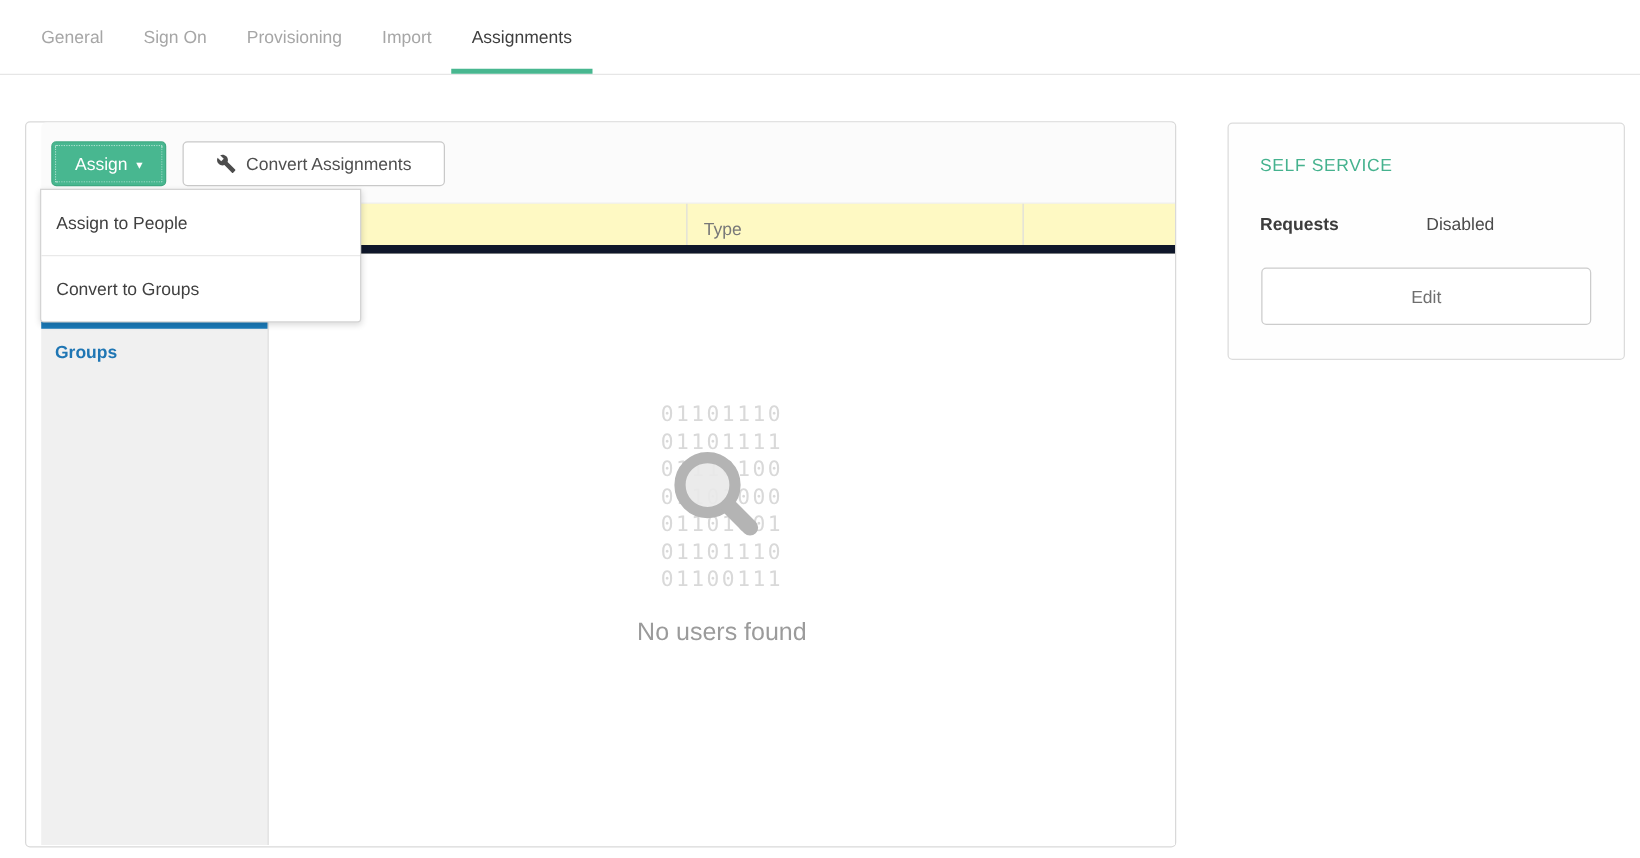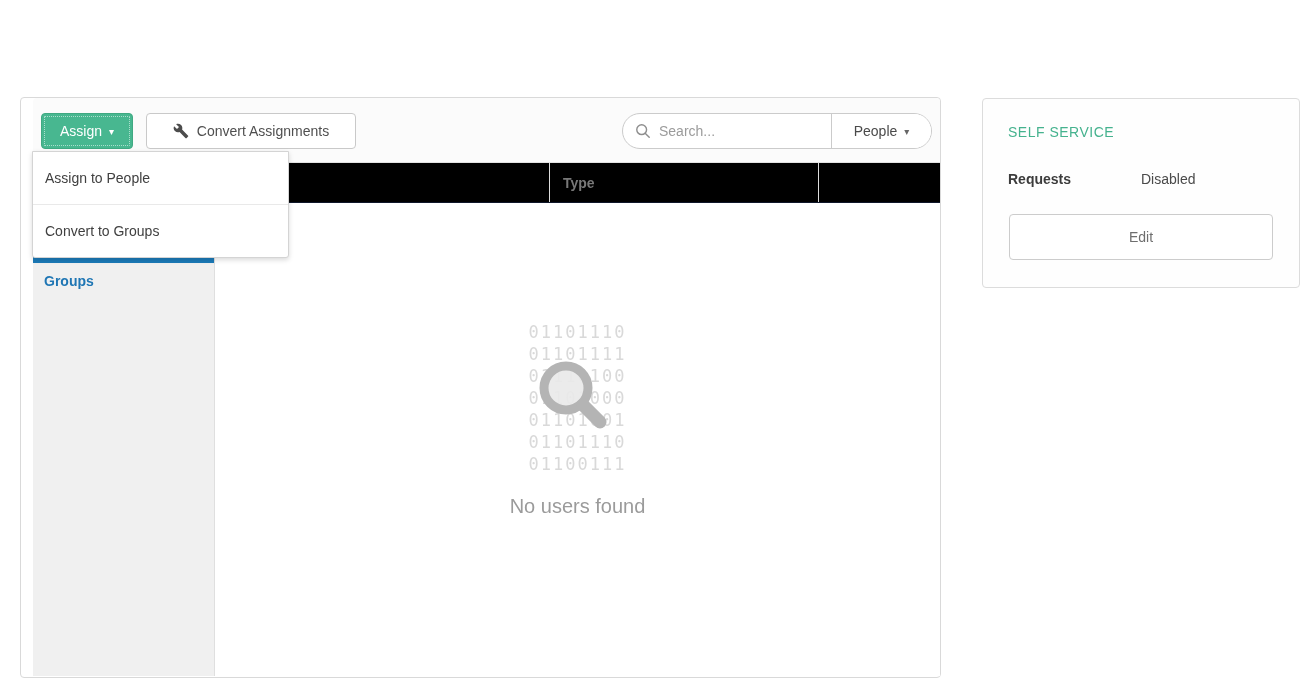--- a/index.html
+++ b/index.html
@@ -38,22 +38,22 @@
                   font-family: "Liberation Sans", sans-serif; font-size: 14px; color: #4a4a4a;
                   padding: 0 8px; }
   .search-input::placeholder { color: #9b9b9b; }
   .scope { width: 100px; height: 100%; border-left: 1px solid #cbcbcb;
            display: flex; align-items: center; justify-content: center; gap: 7px;
            font-size: 14px; color: #4a4a4a; cursor: pointer;
            border-radius: 0 18px 18px 0; background: #fff; }
   .scope .caret2 { font-size: 10px; color: #666; }
 
   
-  .table-header { position: relative; height: 40px; background: #000000;
-                  border-bottom: 1px solid #0f172a; font-weight: bold; }
+  .table-header { position: relative; height: 40px; background: #fef9c3;
+                  border-bottom: 7px solid #0f172a; }
   .table-header .vdiv { position: absolute; top: 0; bottom: 0; width: 1px; background: #ddd; }
   .vdiv.v1 { left: 516px; } .vdiv.v2 { left: 785px; }
   .th-type { position: absolute; left: 530px; top: 0; line-height: 40px;
              font-size: 14px; color: #787878; }
 
   
   .panel-body { position: relative; height: 473px; background: #fff; }
   .sidebar { position: absolute; left: 0; top: 0; bottom: 0; width: 182px;
              background: #f0f0f0; border-right: 1px solid #dfdfdf; padding-top: 23px; }
   .side-item { height: 37px; line-height: 37px; padding-left: 11px; font-size: 14px; cursor: pointer; font-weight: bold; }
@@ -85,48 +85,42 @@
   .req-value { position: absolute; left: 133px; color: #4a4a4a; }
   .btn-edit { position: absolute; left: 26px; top: 115px; width: 264px; height: 46px;
               background: #fff; border: 1px solid #ccc; border-radius: 4px;
               font-family: Liberation Sans, sans-serif; font-size: 14px; color: #6e6e6e; cursor: pointer; }
 </style>
 </head>
 <body>
 
 <div class="page">
 
+  <nav class="tabbar">
+    <div class="tab">General</div>
+    <div class="tab">Sign On</div>
+    <div class="tab">Provisioning</div>
+    <div class="tab">Import</div>
+    <div class="tab active">Assignments</div>
+  </nav>
 
   <section class="main-panel">
 
     <div class="toolbar">
       <button class="btn-assign">
         <span>Assign</span><span class="caret">▾</span>
       </button>
       <button class="btn-convert">
         <span>
           <svg width="16" height="16" viewBox="0 0 24 24">
             <path fill="#4c4c4c" d="M22.7 19l-9.1-9.1c.9-2.3.4-5-1.5-6.9-2-2-5-2.4-7.4-1.3L9 6 6 9 1.6 4.7C.4 7.1.9 10.1 2.9 12.1c1.9 1.9 4.6 2.4 6.9 1.5l9.1 9.1c.4.4 1 .4 1.4 0l2.3-2.3c.5-.4.5-1.1.1-1.4z"></path>
           </svg>
         </span>
         <span>Convert Assignments</span>
       </button>
-      <div class="search-group">
-        <span class="search-icon">
-          <svg width="16" height="16" viewBox="0 0 18 18">
-            <circle cx="7.5" cy="7.5" r="5.5" fill="none" stroke="#8e8e8e" stroke-width="1.6"></circle>
-            <line x1="11.7" y1="11.7" x2="16" y2="16" stroke="#8e8e8e" stroke-width="1.6" stroke-linecap="round"></line>
-          </svg>
-        </span>
-        <input class="search-input" placeholder="Search..." style="">
-        <div class="scope">
-          <span>People</span>
-            <span class="caret2">▾</span>
-        </div>
-      </div>
     </div>
 
     <div class="table-header">
       <div class="vdiv v1"></div>
       <div class="vdiv v2"></div>
       <div class="th-type">Type</div>
     </div>
 
     <div class="panel-body">
       <aside class="sidebar">

